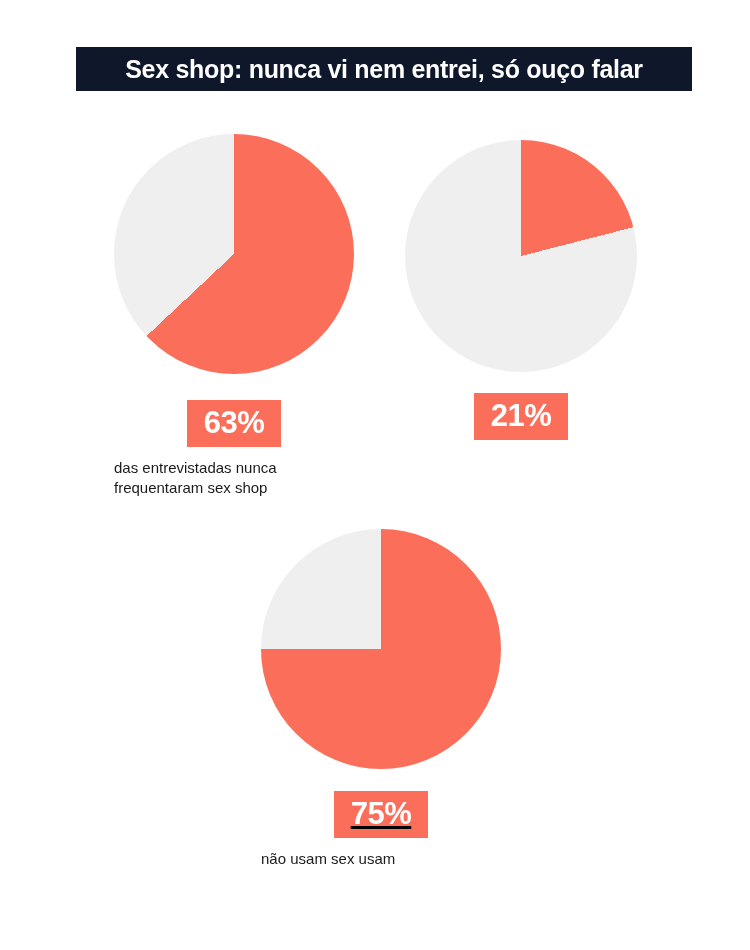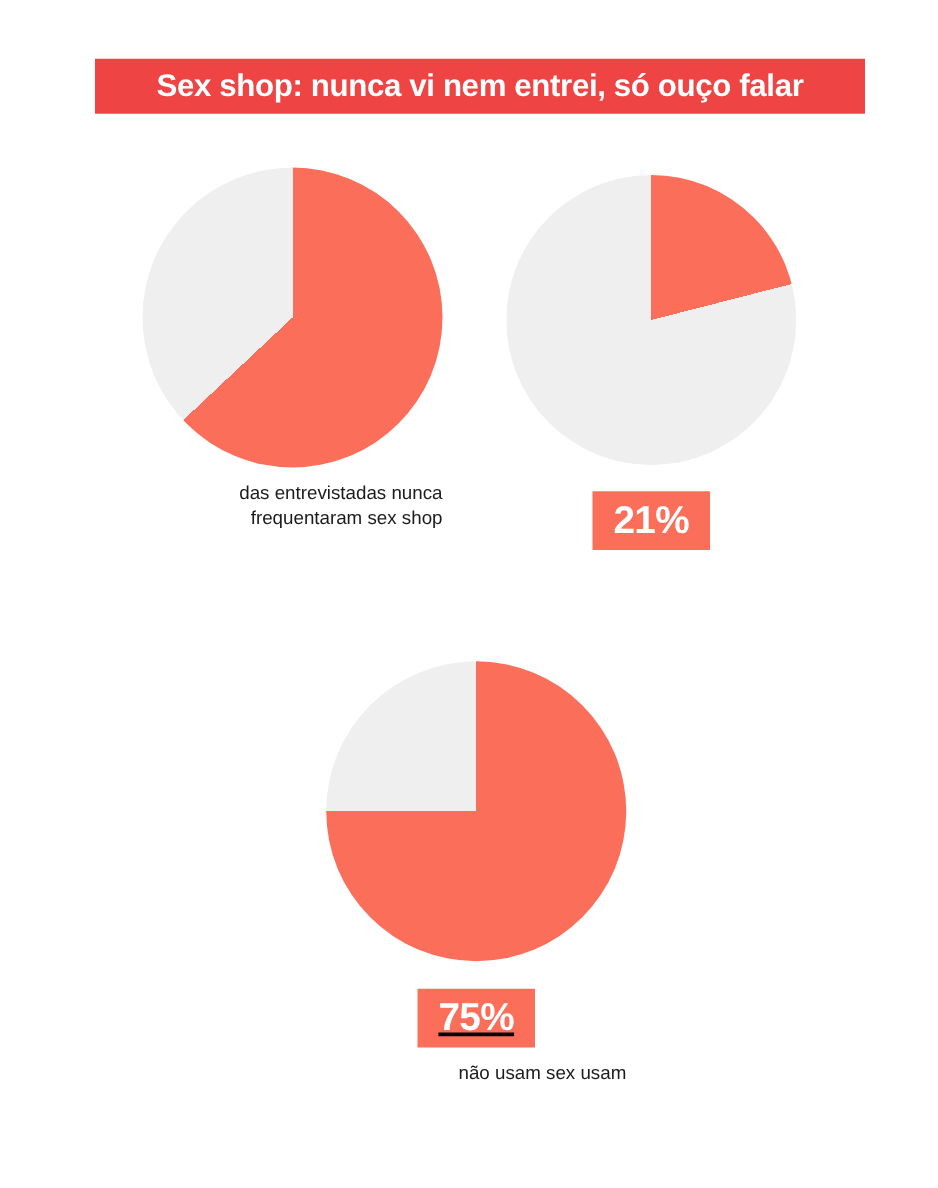--- a/index.html
+++ b/index.html
@@ -84,40 +84,43 @@
     justify-content: center;
     width: 100%;
   }
   #block-1 .badge-wrap { margin-top: 26px; }
   #block-2 .badge-wrap { margin-top: 21px; }
   #block-3 .badge-wrap { margin-top: 22px; text-decoration: underline; }
 
   
   .caption {
     margin-top: 11px;
-    text-align: right;
+    text-align: left;
     color: #1b1b1b;
     font-family: "Liberation Sans", sans-serif;
     font-size: 15px;
     line-height: 1.32;
     width: 100%;
     white-space: pre-line;
   }
 </style>
 </head>
 <body>
 
 <div id="page">
 
-  <div class="title-banner" style="background: #ef4444;">
+  <div class="title-banner" style="background: #0f172a;">
     <span class="title-text">Sex shop: nunca vi nem entrei, só ouço falar</span>
   </div>
 
   <div class="chart-block" id="block-1">
     <div class="pie pie-1" style="background: conic-gradient(rgb(250, 110, 90) 0deg, rgb(250, 110, 90) 226.8deg, rgb(239, 239, 239) 226.8deg, rgb(239, 239, 239) 360deg);"></div>
+    <div class="badge-wrap">
+      <span class="badge" style="background: rgb(250, 110, 90);">63%</span>
+    </div>
     <div class="caption">das entrevistadas nunca
 frequentaram sex shop</div>
   </div>
 
   <div class="chart-block" id="block-2">
     <div class="pie pie-2" style="background: conic-gradient(rgb(250, 110, 90) 0deg, rgb(250, 110, 90) 75.6deg, rgb(239, 239, 239) 75.6deg, rgb(239, 239, 239) 360deg);"></div>
     <div class="badge-wrap">
       <span class="badge" style="background: rgb(250, 110, 90);">21%</span>
     </div>
   </div>

